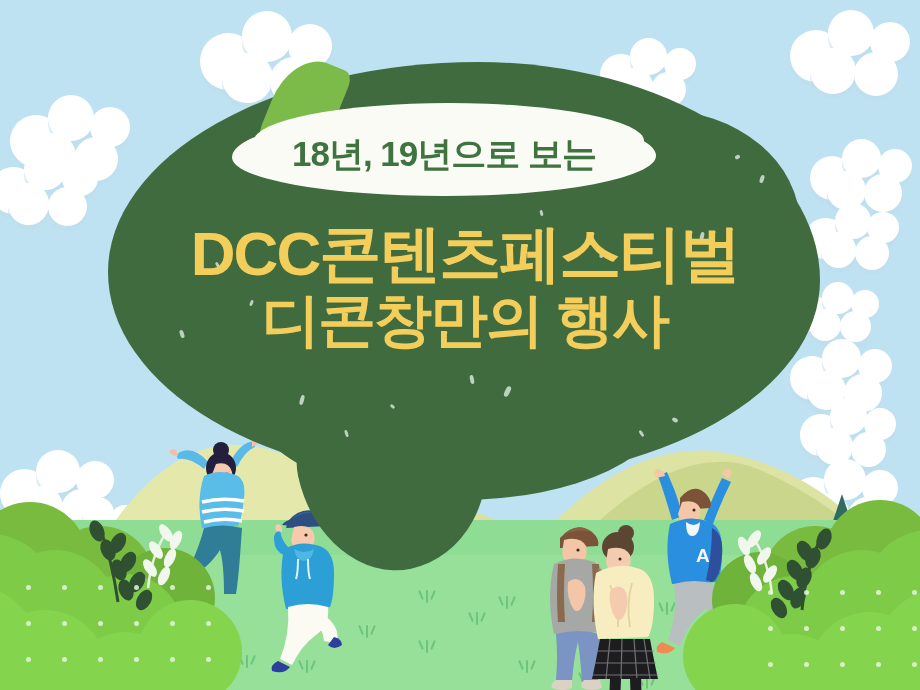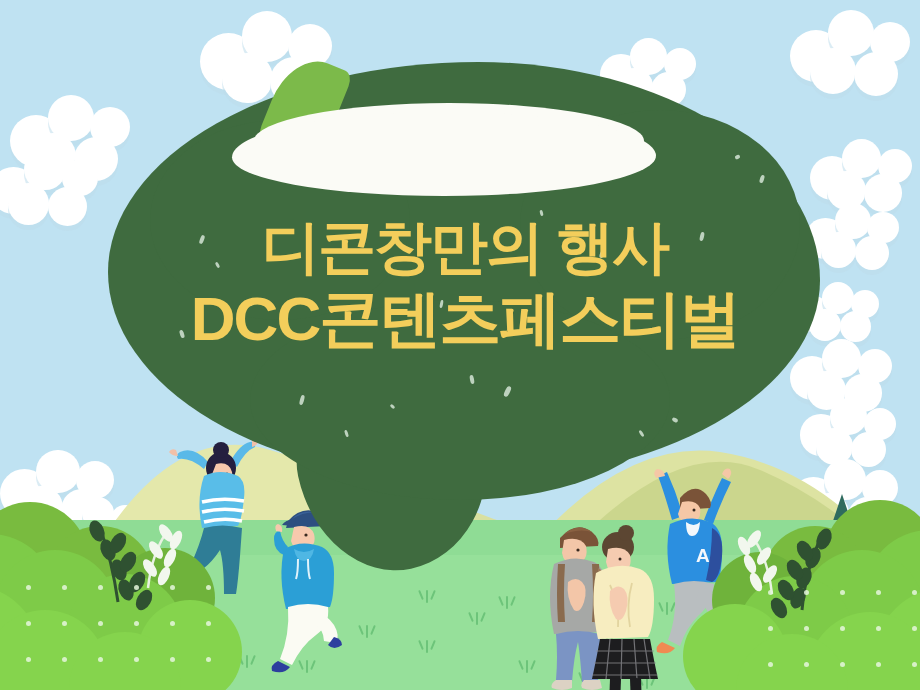--- a/index.html
+++ b/index.html
@@ -585,19 +585,20 @@
       <div class="speck" style="left: 760px; top: 175px; width: 4px; height: 8px; transform: rotate(18deg);"></div>
       <div class="speck" style="left: 250px; top: 300px; width: 3px; height: 6px; transform: rotate(22deg);"></div>
       <div class="speck" style="left: 180px; top: 330px; width: 4px; height: 8px; transform: rotate(-18deg);"></div>
       <div class="speck" style="left: 420px; top: 120px; width: 3px; height: 7px; transform: rotate(14deg);"></div>
       <div class="speck" style="left: 520px; top: 130px; width: 4px; height: 3px; transform: rotate(0deg);"></div>
       <div class="speck" style="left: 610px; top: 150px; width: 3px; height: 6px; transform: rotate(-12deg);"></div>
     </div>
 
   <div class="pill-b"></div>
   <div class="pill"></div>
+  <div class="subtitle">18년, 19년으로 보는</div>
 
   <div class="title-wrap">
+    <div class="title-line t2">DCC콘텐츠페스티벌</div>
     <div class="title-line t1">디콘창만의 행사</div>
-    <div class="title-line t2">DCC콘텐츠페스티벌</div>
   </div>
 
 </div>
 
 </body></html>

